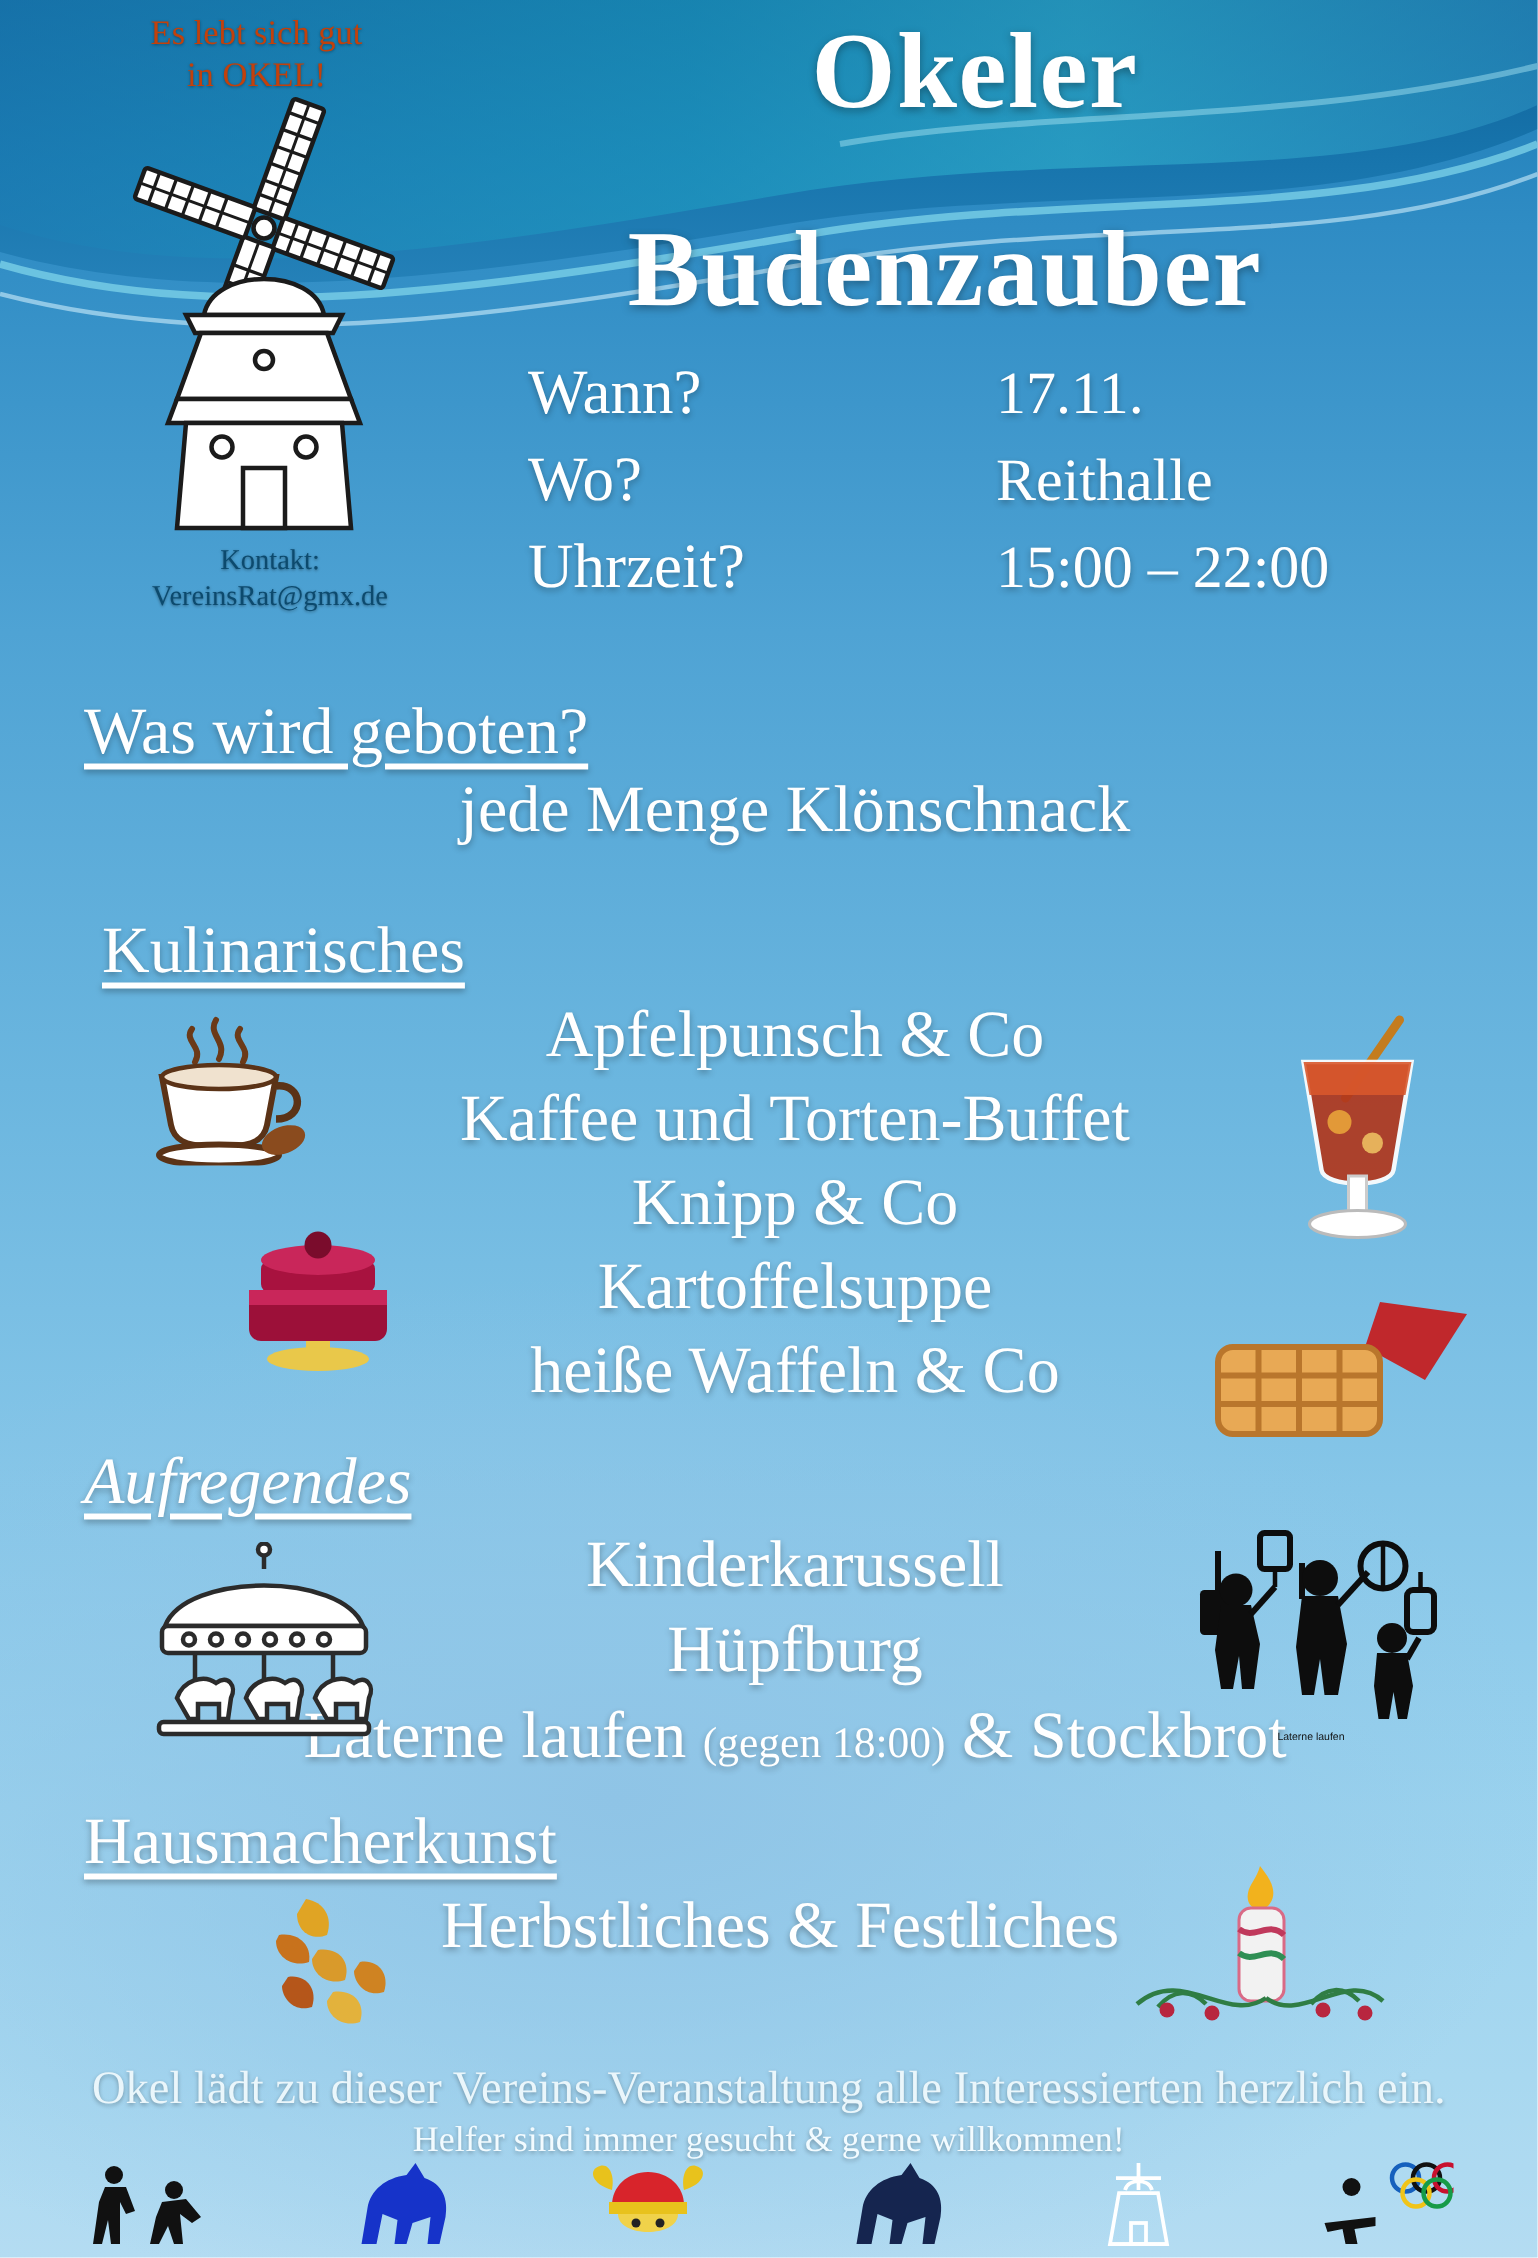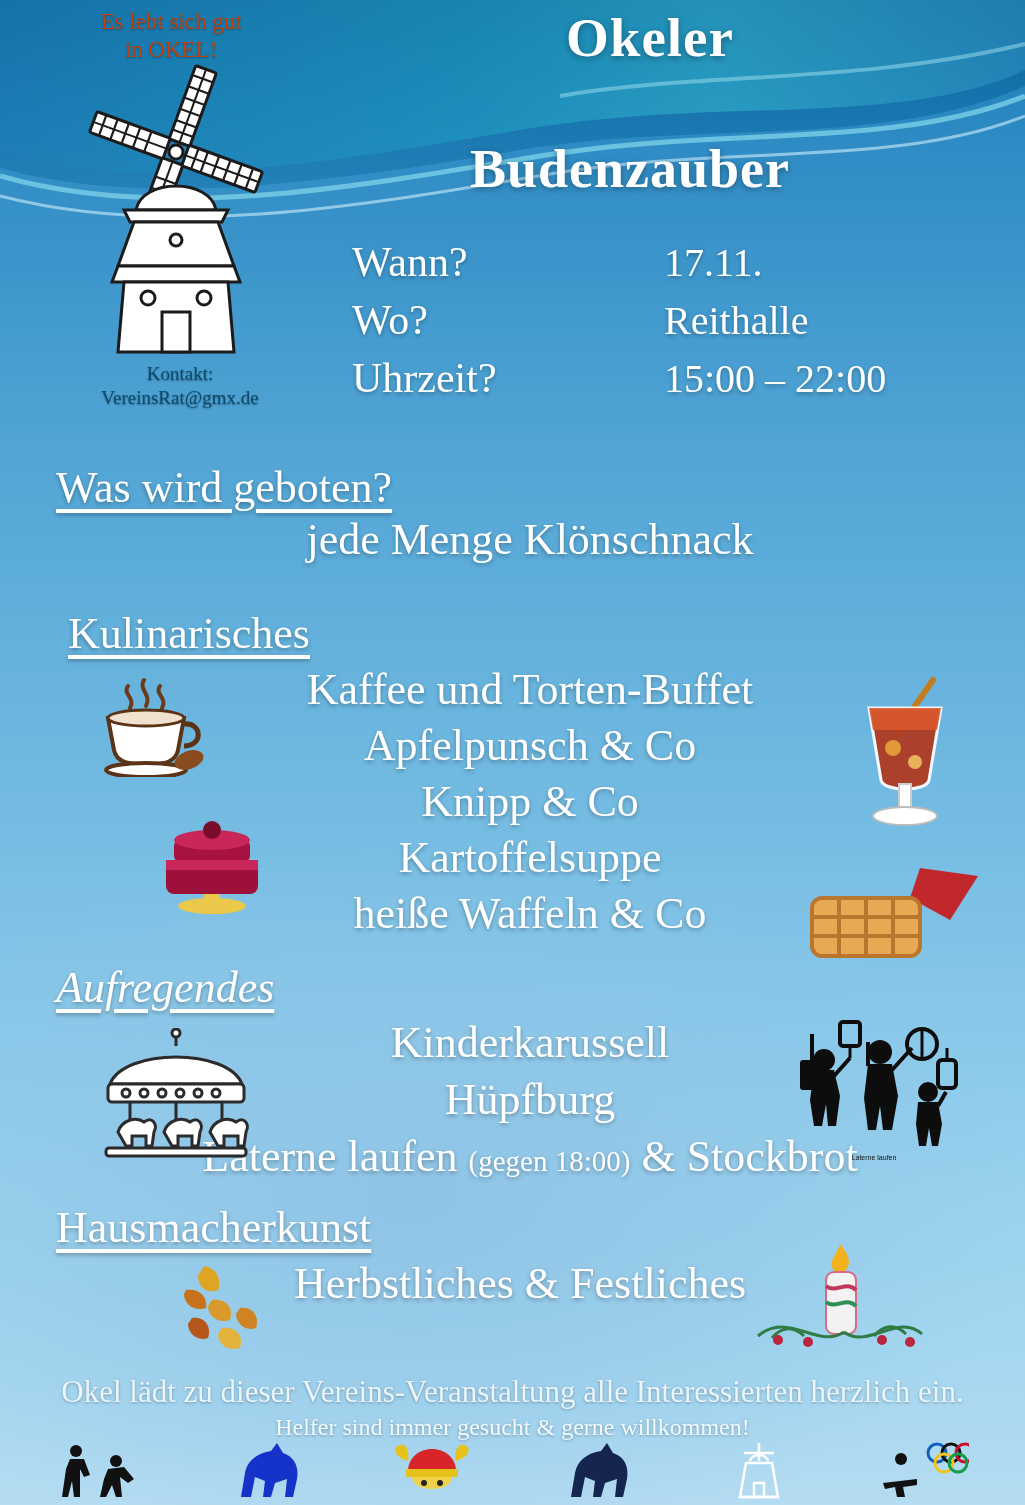--- a/index.html
+++ b/index.html
@@ -42,26 +42,26 @@
   }
   .mill-wrap{position:absolute;left:58px;top:60px;width:240px;height:300px;}
   .contact{
     position:absolute;left:30px;top:362px;width:300px;text-align:center;
     color:#0c4a6e;font-size:19px;line-height:1.25;
     text-shadow:0 1px 2px rgba(0,0,0,.4);
   }
 
   .title1{
     position:absolute;left:300px;top:6px;width:700px;text-align:center;
-    font-size:55px;font-weight:bold;letter-spacing:1px;
+    font-size:72px;font-weight:bold;letter-spacing:1px;
     text-shadow:0 2px 6px rgba(0,0,0,.35);
   }
   .title2{
     position:absolute;left:250px;top:138px;width:760px;text-align:center;
-    font-size:54px;font-weight:bold;letter-spacing:1px;
+    font-size:72px;font-weight:bold;letter-spacing:1px;
     text-shadow:0 2px 6px rgba(0,0,0,.35);
   }
 
   .facts{position:absolute;left:352px;top:238px;width:640px;}
   .fact-row{display:flex;align-items:baseline;margin-bottom:10px;}
   .fact-q{width:312px;font-size:42px;text-shadow:0 2px 4px rgba(0,0,0,.3);}
   .fact-a{font-size:40px;text-shadow:0 2px 4px rgba(0,0,0,.3);}
 
   .sec-head{
     position:absolute;font-size:44px;
@@ -214,22 +214,22 @@
       <div class="fact-q">Uhrzeit?</div>
       <div class="fact-a">15:00 – 22:00</div>
     </div>
   </div>
 
   <div class="sec-head h-angebot">Was wird geboten?</div>
   <div class="line l-kloen">jede Menge Klönschnack</div>
 
   <div class="sec-head h-kulin">Kulinarisches</div>
   <div class="kul-list">
+    <div>Apfelpunsch &amp; Co</div>
     <div>Kaffee und Torten-Buffet</div>
-    <div>Apfelpunsch &amp; Co</div>
     <div>Knipp &amp; Co</div>
     <div>Kartoffelsuppe</div>
     <div>heiße Waffeln &amp; Co</div>
   </div>
 
   <div class="ico coffee">
     <svg width="120" height="105" viewBox="0 0 120 105">
       <g fill="none" stroke="#6b3a18" stroke-width="4" stroke-linecap="round">
         <path d="M36,14 C30,22 44,26 38,36"></path>
         <path d="M52,8 C46,18 60,22 54,34"></path>

